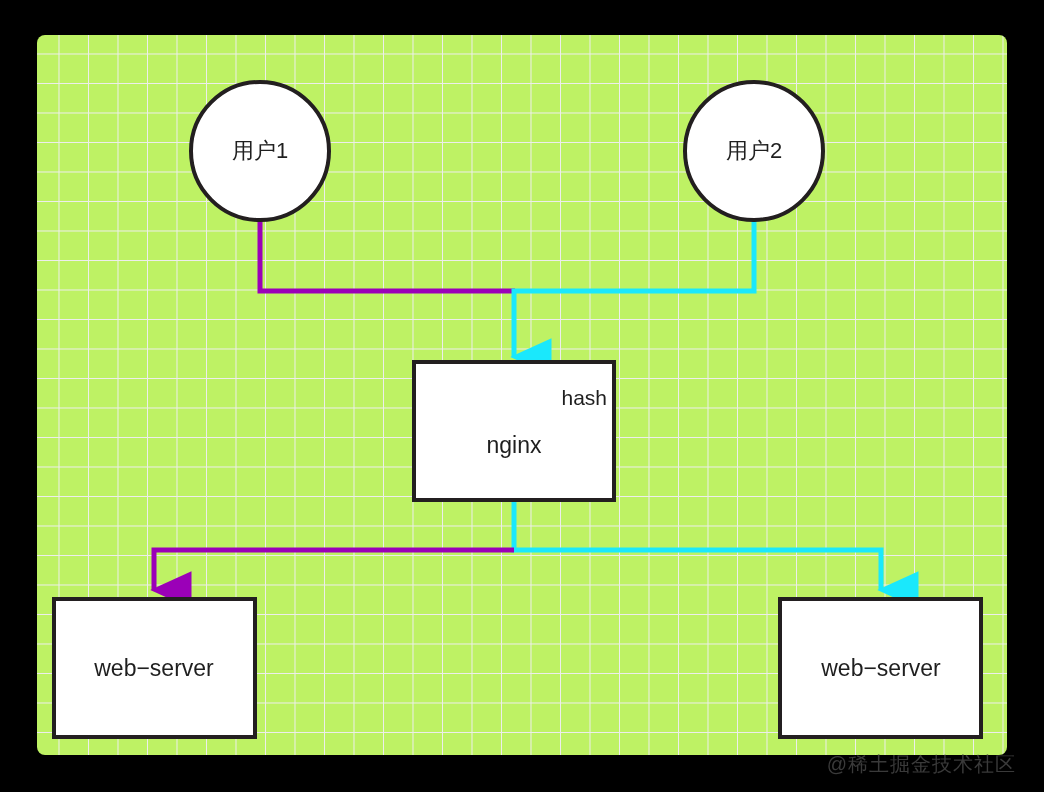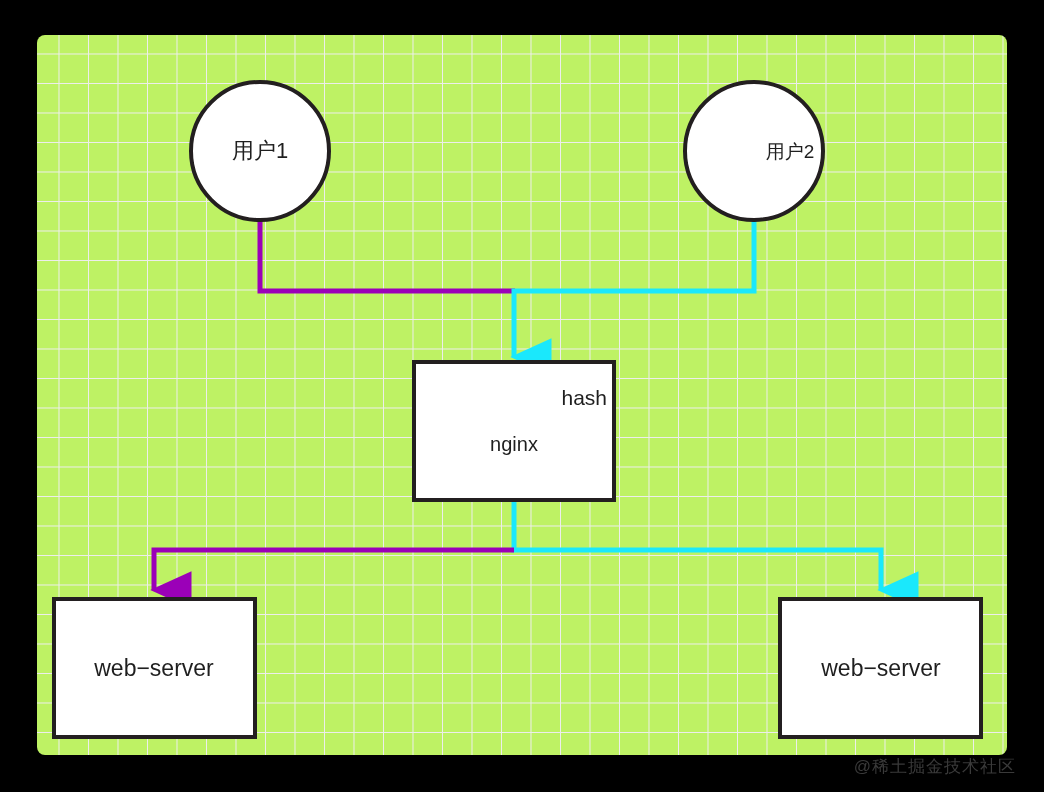--- a/index.html
+++ b/index.html
@@ -44,21 +44,21 @@
     font-size: 22px;
     line-height: 1;
     white-space: nowrap;
     pointer-events: none;
   }
   #watermark {
     position: absolute;
     right: 28px;
     bottom: 14px;
     color: #3a3a3a;
-    font-size: 17px;
+    font-size: 20px;
     letter-spacing: 1px;
     white-space: nowrap;
   }
 </style>
 </head>
 <body>
 
 <div id="screen">
 
   <div id="canvas">
@@ -89,25 +89,25 @@
 
       <rect x="377" y="327" width="200" height="138" fill="#ffffff" stroke="#231f20" stroke-width="4"></rect>
 
       <rect x="17" y="564" width="201" height="138" fill="#ffffff" stroke="#231f20" stroke-width="4"></rect>
 
       <rect x="743" y="564" width="201" height="138" fill="#ffffff" stroke="#231f20" stroke-width="4"></rect>
     </svg>
 
     <div class="node-label" style="left:223px; top:116px; transform:translate(-50%,-50%); font-size:22px;">用户1</div>
 
-    <div class="node-label" style="left:717px; top:116px; transform:translate(-50%,-50%); font-size:19px;margin-left:36px;">用户2</div>
+    <div class="node-label" style="left:717px; top:116px; transform:translate(-50%,-50%); font-size:22px;">用户2</div>
 
     <div class="node-label" style="left:570px; top:352px; transform:translate(-100%,0); font-size:21px;">hash</div>
 
-    <div class="node-label" style="left:477px; top:399px; transform:translate(-50%,0); font-size:20px;">nginx</div>
+    <div class="node-label" style="left:477px; top:399px; transform:translate(-50%,0); font-size:23px;">nginx</div>
 
     <div class="node-label" style="left:117px; top:633px; transform:translate(-50%,-50%); font-size:23px;">web−server</div>
 
     <div class="node-label" style="left:844px; top:633px; transform:translate(-50%,-50%); font-size:23px;">web−server</div>
 
   </div>
 
   <div id="watermark">@稀土掘金技术社区</div>
 
 </div>

